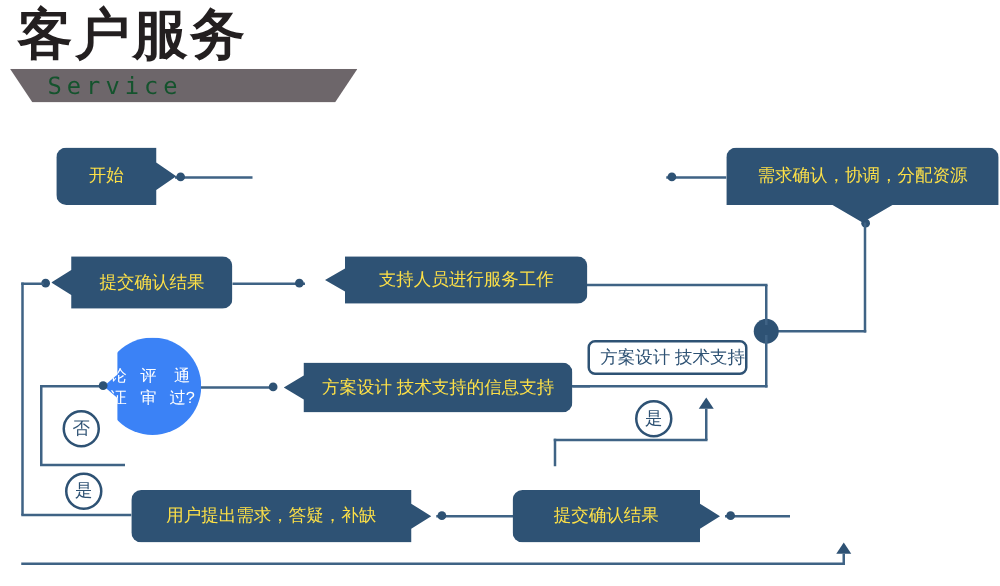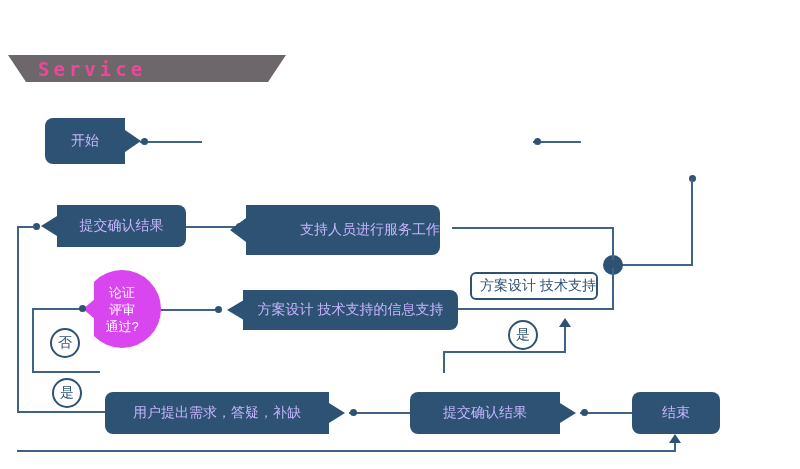--- a/index.html
+++ b/index.html
@@ -17,28 +17,28 @@
     letter-spacing:2px;white-space:nowrap;
   }
   .hdr-banner{
     position:absolute;left:8px;top:55px;width:278px;height:27px;
     background:#6d666a;
     -webkit-clip-path:polygon(0 0,100% 0,calc(100% - 18px) 100%,18px 100%);
     clip-path:polygon(0 0,100% 0,calc(100% - 18px) 100%,18px 100%);
   }
   .hdr-banner-txt{
     position:absolute;left:38px;top:56px;height:26px;line-height:26px;
-    font-size:19px;font-weight:bold;color:#ec4899;letter-spacing:4px;
+    font-size:19px;font-weight:normal;color:#14532d;letter-spacing:4px;
     font-family:"DejaVu Sans Mono","Liberation Mono",monospace;
   }
 
   
   .node{
     position:absolute;box-sizing:border-box;
-    background:#2e5274;color:#c4b5fd;
+    background:#2e5274;color:#fde047;
     display:flex;align-items:center;justify-content:center;
     font-size:14px;white-space:nowrap;
     border-radius:8px;
   }
   .node.arrow-r{
     border-radius:8px;
     -webkit-clip-path:polygon(0 0, calc(100% - 16px) 0, calc(100% - 16px) 26%, 100% 50%, calc(100% - 16px) 74%, calc(100% - 16px) 100%, 0 100%);
     clip-path:polygon(0 0, calc(100% - 16px) 0, calc(100% - 16px) 26%, 100% 50%, calc(100% - 16px) 74%, calc(100% - 16px) 100%, 0 100%);
     padding-right:16px;
   }
@@ -58,23 +58,23 @@
     position:absolute;box-sizing:border-box;
     background:#ffffff;color:#2e5274;
     border:2px solid #2e5274;border-radius:6px;
     display:flex;align-items:center;justify-content:center;
     font-size:14px;white-space:nowrap;
   }
 
   
   .decision{
     position:absolute;box-sizing:border-box;
-    background:#d946ef;color:#ffffff;
+    background:#3b82f6;color:#ffffff;
     border-radius:50%;
-    display:flex;flex-direction:column;align-items:center;justify-content:center;
+    display:flex;flex-direction:row;align-items:center;justify-content:center;
     font-size:13px;line-height:17px;text-align:center;
     -webkit-clip-path:polygon(50% 0,100% 0,100% 100%,50% 100%,14% 100%,14% 62%,0 50%,14% 38%,14% 0);
     clip-path:polygon(50% 0,100% 0,100% 100%,50% 100%,14% 100%,14% 62%,0 50%,14% 38%,14% 0);
   }
 
   
   .badge{
     position:absolute;box-sizing:border-box;
     width:30px;height:30px;border-radius:50%;
     border:2px solid #2e5274;background:#ffffff;color:#2e5274;
@@ -93,20 +93,21 @@
     position:absolute;width:0;height:0;
     border-left:6px solid transparent;border-right:6px solid transparent;
     border-bottom:9px solid #2e5274;
   }
 </style>
 </head>
 <body>
 
 <div id="root">
 
+  <div class="hdr-title">客户服务</div>
   <div class="hdr-banner"></div>
   <div class="hdr-banner-txt">Service</div>
 
   <div class="ln lnh" style="left:140px;top:141px;width:62px;"></div>
   <div class="dot dot-s" style="left:141px;top:138px;"></div>
 
   <div class="ln lnh" style="left:533px;top:141px;width:48px;"></div>
   <div class="dot dot-s" style="left:534px;top:138px;"></div>
 
   <div class="dot dot-s" style="left:689px;top:175px;"></div>
@@ -117,29 +118,32 @@
   <div class="ln lnv" style="left:612px;top:228px;height:32px;"></div>
   <div class="ln lnh" style="left:452px;top:227px;width:162px;"></div>
   <div class="ln lnh" style="left:452px;top:308px;width:162px;"></div>
   <div class="ln lnv" style="left:612px;top:268px;height:42px;"></div>
 
   <div class="node arrow-r" style="left:45px;top:118px;width:96px;height:46px;">
     <span>开始</span>
   </div>
 
 
+  <div class="node arrow-d" style="left:581px;top:118px;width:218px;height:60px;">
+    <span>需求确认，协调，分配资源</span>
+  </div>
 
   <div class="ln lnh" style="left:186px;top:226px;width:58px;"></div>
   <div class="dot dot-s" style="left:236px;top:223px;"></div>
 
   <div class="node arrow-l" style="left:41px;top:205px;width:145px;height:42px;">
     <span>提交确认结果</span>
   </div>
 
-  <div class="node arrow-l" style="left:230px;top:205px;width:210px;height:50px;justify-content:flex-end;">
+  <div class="node arrow-l" style="left:260px;top:205px;width:210px;height:38px;">
     <span>支持人员进行服务工作</span>
   </div>
 
 
   <div class="dot dot-s" style="left:33px;top:223px;"></div>
   <div class="ln lnh" style="left:17px;top:226px;width:18px;"></div>
   <div class="ln lnv" style="left:17px;top:226px;height:186px;"></div>
   <div class="ln lnh" style="left:17px;top:411px;width:88px;"></div>
 
   <div class="onode" style="left:470px;top:272px;width:128px;height:28px;justify-content:flex-end;">
@@ -189,21 +193,18 @@
   <div class="ln lnh" style="left:349px;top:412px;width:62px;"></div>
   <div class="dot dot-s" style="left:350px;top:409px;"></div>
 
   <div class="node arrow-r" style="left:410px;top:392px;width:166px;height:42px;">
     <span>提交确认结果</span>
   </div>
 
   <div class="ln lnh" style="left:580px;top:412px;width:52px;"></div>
   <div class="dot dot-s" style="left:581px;top:409px;"></div>
 
-  <div class="node" style="left:632px;top:392px;width:88px;height:42px;">
-    <span>结束</span>
-  </div>
 
   <div class="ln lnh" style="left:17px;top:450px;width:659px;"></div>
   <div class="ln lnv" style="left:674px;top:443px;height:9px;"></div>
   <div class="arrowhead-up" style="left:669px;top:434px;"></div>
 
 </div>
 
 </body></html>

